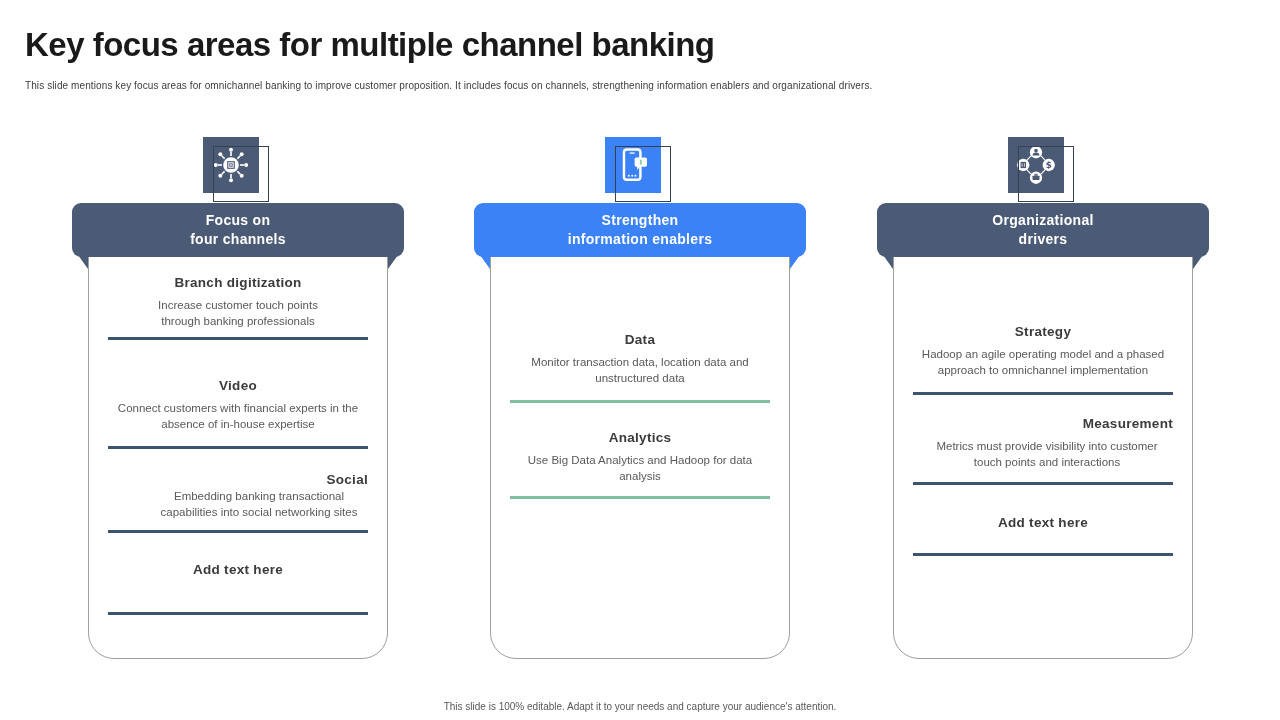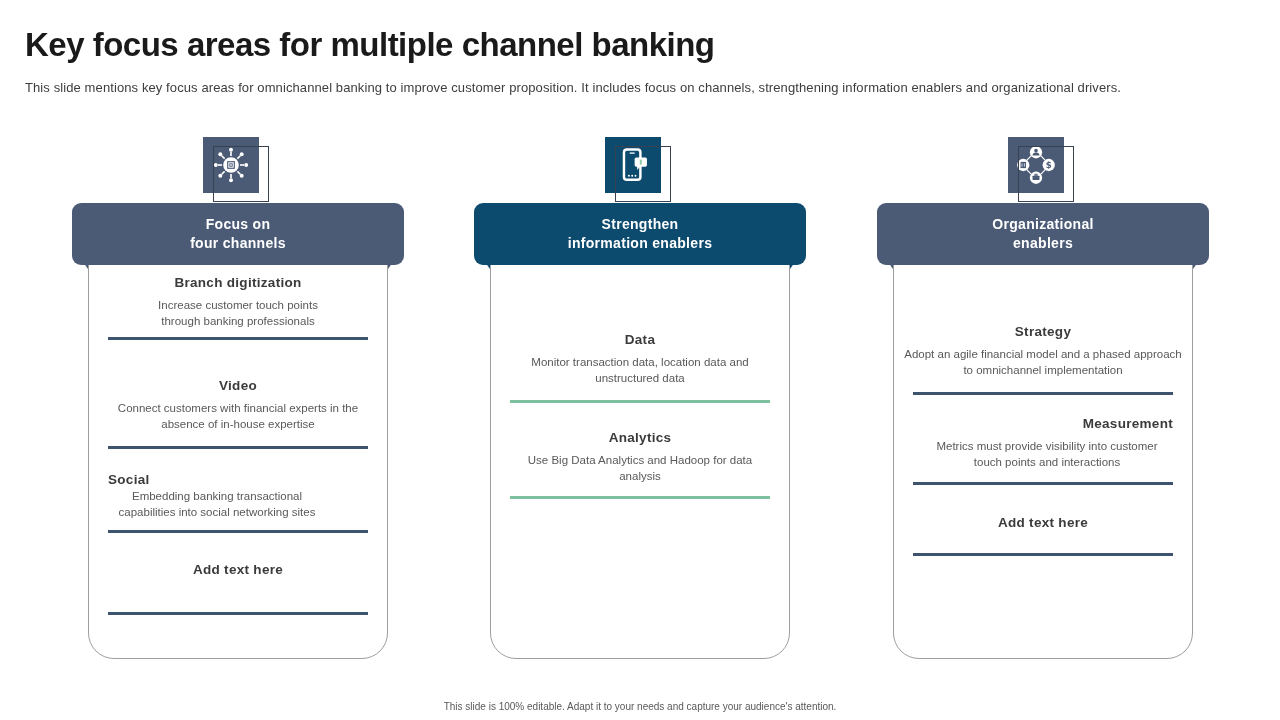--- a/index.html
+++ b/index.html
@@ -18,21 +18,21 @@
     top: 26px;
     font-size: 33px;
     font-weight: 700;
     color: #1a1a1a;
     letter-spacing: -0.5px;
   }
   .subtitle {
     position: absolute;
     left: 25px;
     top: 80px;
-    font-size: 13px;
+    font-size: 10px;
     color: #3d3d3d;
     letter-spacing: 0.1px;
     text-align: right;
   }
   .footer {
     position: absolute;
     left: 0;
     top: 701px;
     width: 100%;
     text-align: center;
@@ -58,36 +58,36 @@
     padding-top: 58px;
     display: flex;
     flex-direction: column;
     align-items: center;
   }
   .ribbon {
     position: absolute;
     left: 0;
     top: 203px;
     width: 332px;
-    height: 62px;
+    height: 54px;
     border-radius: 9px;
     z-index: 2;
     display: flex;
     flex-direction: column;
     justify-content: center;
     align-items: center;
     color: #ffffff;
     font-size: 14px;
     font-weight: 700;
     line-height: 19px;
     letter-spacing: 0.3px;
     text-align: center;
   }
   .ribbon.dark, .tail.dark, .icon-square.dark { background: #4b5b76; }
-  .ribbon.green, .tail.green, .icon-square.green { background: #0c4a6e; }
+  .ribbon.green, .tail.green, .icon-square.green { background: #3b82f6; }
   .tail {
     position: absolute;
     top: 45px;
     width: 15px;
     height: 21px;
   }
   .tail-left  { left: 1px;  clip-path: polygon(0 0, 100% 0, 100% 100%); }
   .tail-right { right: 1px; clip-path: polygon(0 0, 100% 0, 0 100%); }
   .icon-square {
     position: absolute;
@@ -179,21 +179,21 @@
       <div class="section" style="display:flex;flex-direction:column;align-items:center">
         <h3 class="sec-heading">Branch digitization</h3>
         <p class="sec-body" style="max-width:185px;margin-top:6px">Increase  customer  touch points  through  banking professionals</p>
         <div class="underline dark-line" style="margin-top:8px"></div>
       </div>
       <div class="section" style="display:flex;flex-direction:column;align-items:center">
         <h3 class="sec-heading" style="margin-top:37px">Video</h3>
         <p class="sec-body" style="max-width:282px;margin-top:6px">Connect  customers  with financial  experts in  the  absence  of in-house  expertise</p>
         <div class="underline dark-line" style="margin-top:14px"></div>
       </div>
-      <div class="section" style="display:flex;flex-direction:column;align-items:flex-start">
+      <div class="section" style="display:flex;flex-direction:column;align-items:flex-end">
         <h3 class="sec-heading" style="margin-top:22px">Social</h3>
         <p class="sec-body" style="max-width:218px">Embedding  banking  transactional capabilities  into  social  networking sites</p>
         <div class="underline dark-line" style="margin-top:10px"></div>
       </div>
       <div class="section" style="display:flex;flex-direction:column;align-items:center">
         <h3 class="sec-heading" style="margin-top:28px">Add text here</h3>
         <div class="underline dark-line" style="margin-top:34px"></div>
       </div>
     </div>
   </div>
@@ -255,28 +255,28 @@
         <rect x="9.2" y="24.2" width="6.6" height="7.6" fill="#4b5b76"></rect>
         <g stroke="#ffffff" stroke-width="0.9">
           <line x1="11" y1="26" x2="11" y2="30"></line>
           <line x1="13.9" y1="26" x2="13.9" y2="30"></line>
         </g>
       </svg>
     </div>
     <div class="icon-outline"></div>
     <div class="ribbon dark">
       <span>Organizational</span>
-      <span>enablers</span>
+      <span>drivers</span>
       <div class="tail tail-left dark"></div>
       <div class="tail tail-right dark"></div>
     </div>
     <div class="card">
       <div class="section" style="display:flex;flex-direction:column;align-items:center">
         <h3 class="sec-heading" style="margin-top:49px">Strategy</h3>
-        <p class="sec-body" style="max-width:288px;margin-top:6px">Adopt  an  agile  financial  model  and  a  phased approach  to omnichannel  implementation</p>
+        <p class="sec-body" style="max-width:288px;margin-top:6px">Hadoop  an  agile  operating  model  and  a  phased approach  to omnichannel  implementation</p>
         <div class="underline dark-line" style="margin-top:14px"></div>
       </div>
       <div class="section" style="display:flex;flex-direction:column;align-items:flex-end">
         <h3 class="sec-heading" style="margin-top:20px">Measurement</h3>
         <p class="sec-body" style="max-width:252px;margin-top:6px">Metrics  must  provide  visibility  into customer  touch  points  and  interactions</p>
         <div class="underline dark-line" style="margin-top:12px"></div>
       </div>
       <div class="section" style="display:flex;flex-direction:column;align-items:center">
         <h3 class="sec-heading" style="margin-top:29px">Add text here</h3>
         <div class="underline dark-line" style="margin-top:22px"></div>

